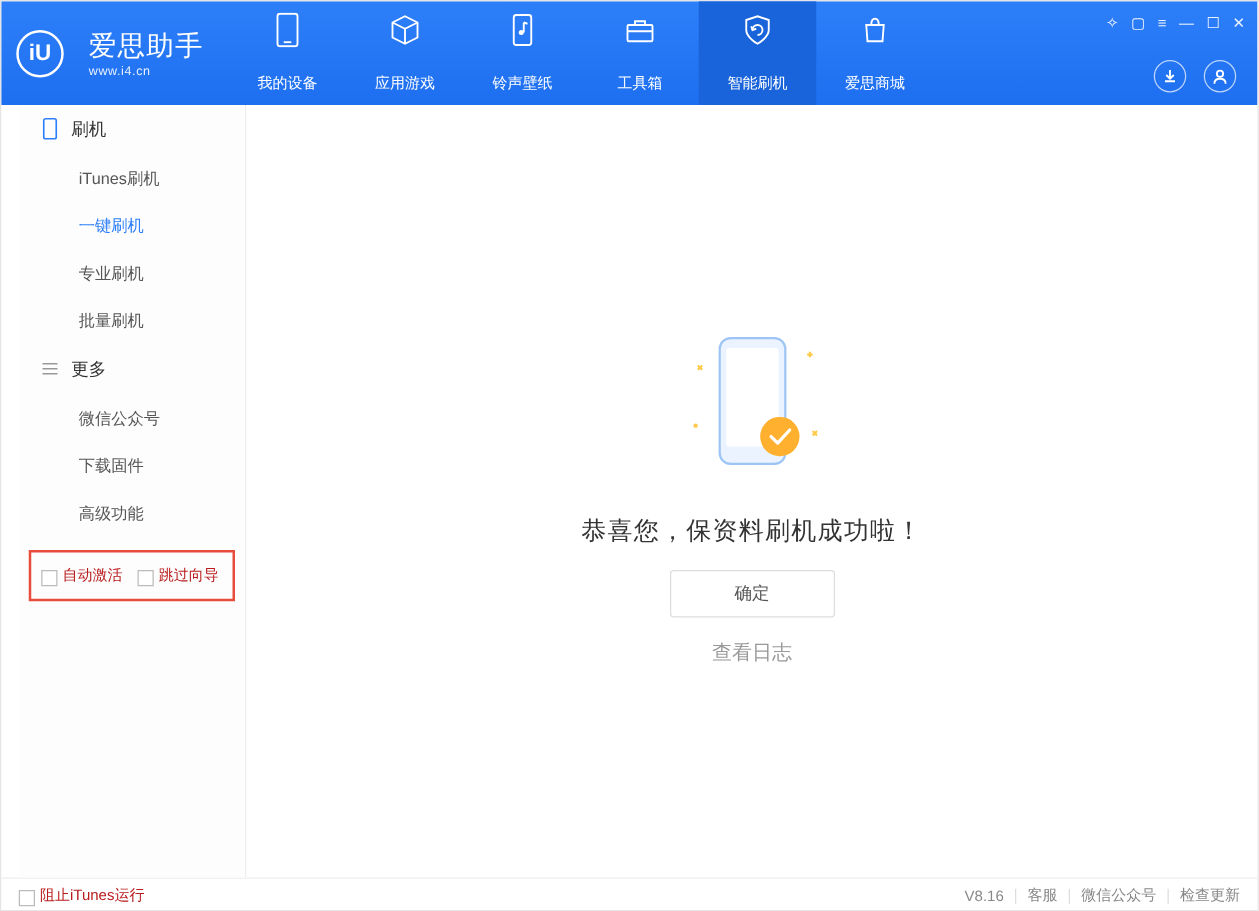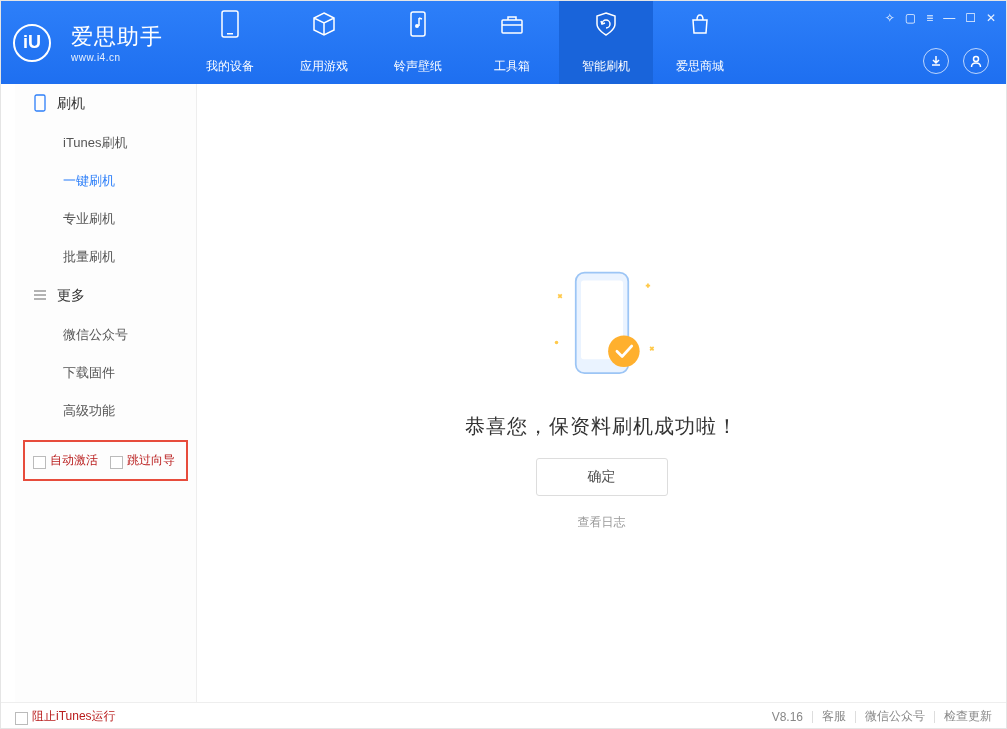--- a/index.html
+++ b/index.html
@@ -44,21 +44,21 @@
 
 .checkbox-row { border: 2px solid #e74c3c; padding: 10px 8px; display: flex; gap: 12px; margin: 10px 8px 4px 8px; }
 .cb { display: flex; align-items: flex-end; gap: 4px; font-size: 12px; color: #b91c1c; }
 .cb-box { width: 13px; height: 13px; border: 1px solid #bbb; background: #fff; }
 
 
 .main { flex: 1; display: flex; flex-direction: column; align-items: center; justify-content: center; gap: 18px; }
 .phone-illustration { position: relative; width: 140px; height: 140px; display: flex; align-items: center; justify-content: center; }
 .success-title { font-size: 20px; color: #333; letter-spacing: 1px; }
 .ok-btn { width: 132px; height: 38px; border: 1px solid #ddd; border-radius: 3px; background: #fff; font-size: 14px; color: #555; cursor: pointer; }
-.log-link { font-size: 12px; color: #999; cursor: pointer; }
+.log-link { font-size: 16px; color: #999; cursor: pointer; }
 
 
 .footer { height: 28px; border-top: 1px solid #eee; display: flex; align-items: center; padding: 0 14px; font-size: 12px; color: #888; }
 .footer .cb { cursor: pointer; }
 .footer-right { margin-left: auto; display: flex; gap: 9px; align-items: center; }
 .footer-sep { width: 1px; height: 12px; background: #ddd; }
 </style>
 </head>
 <body>
 

